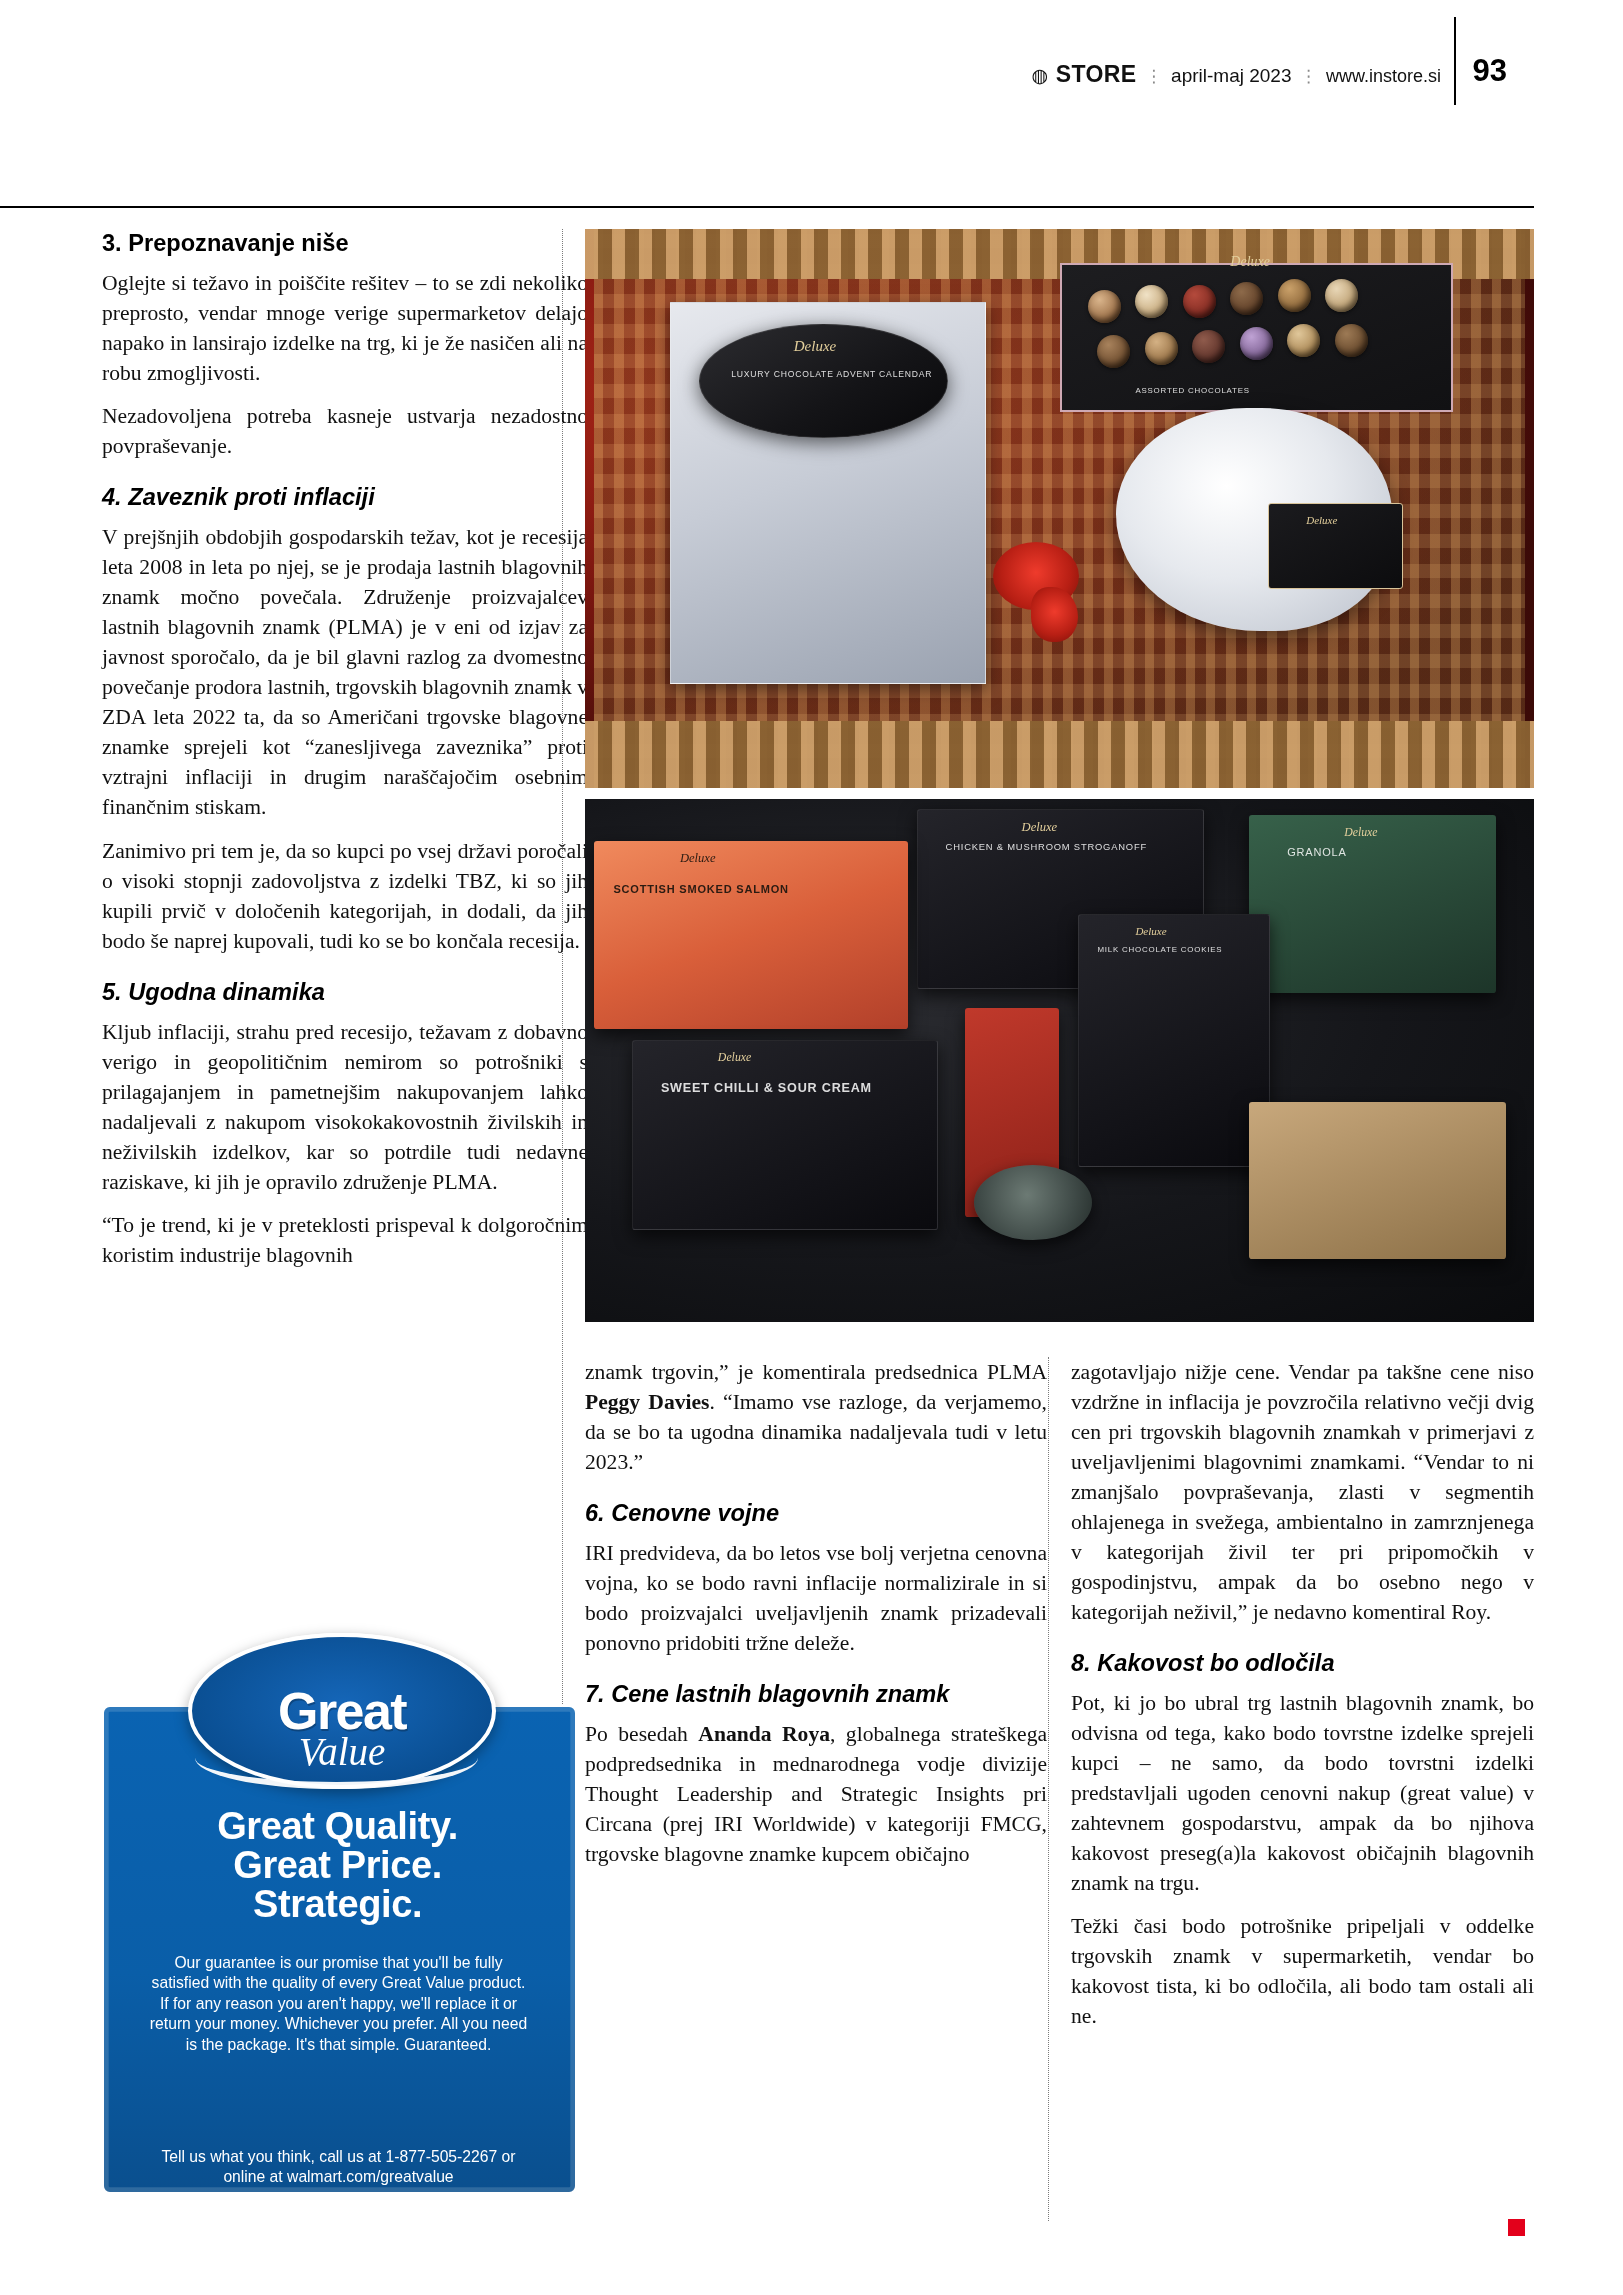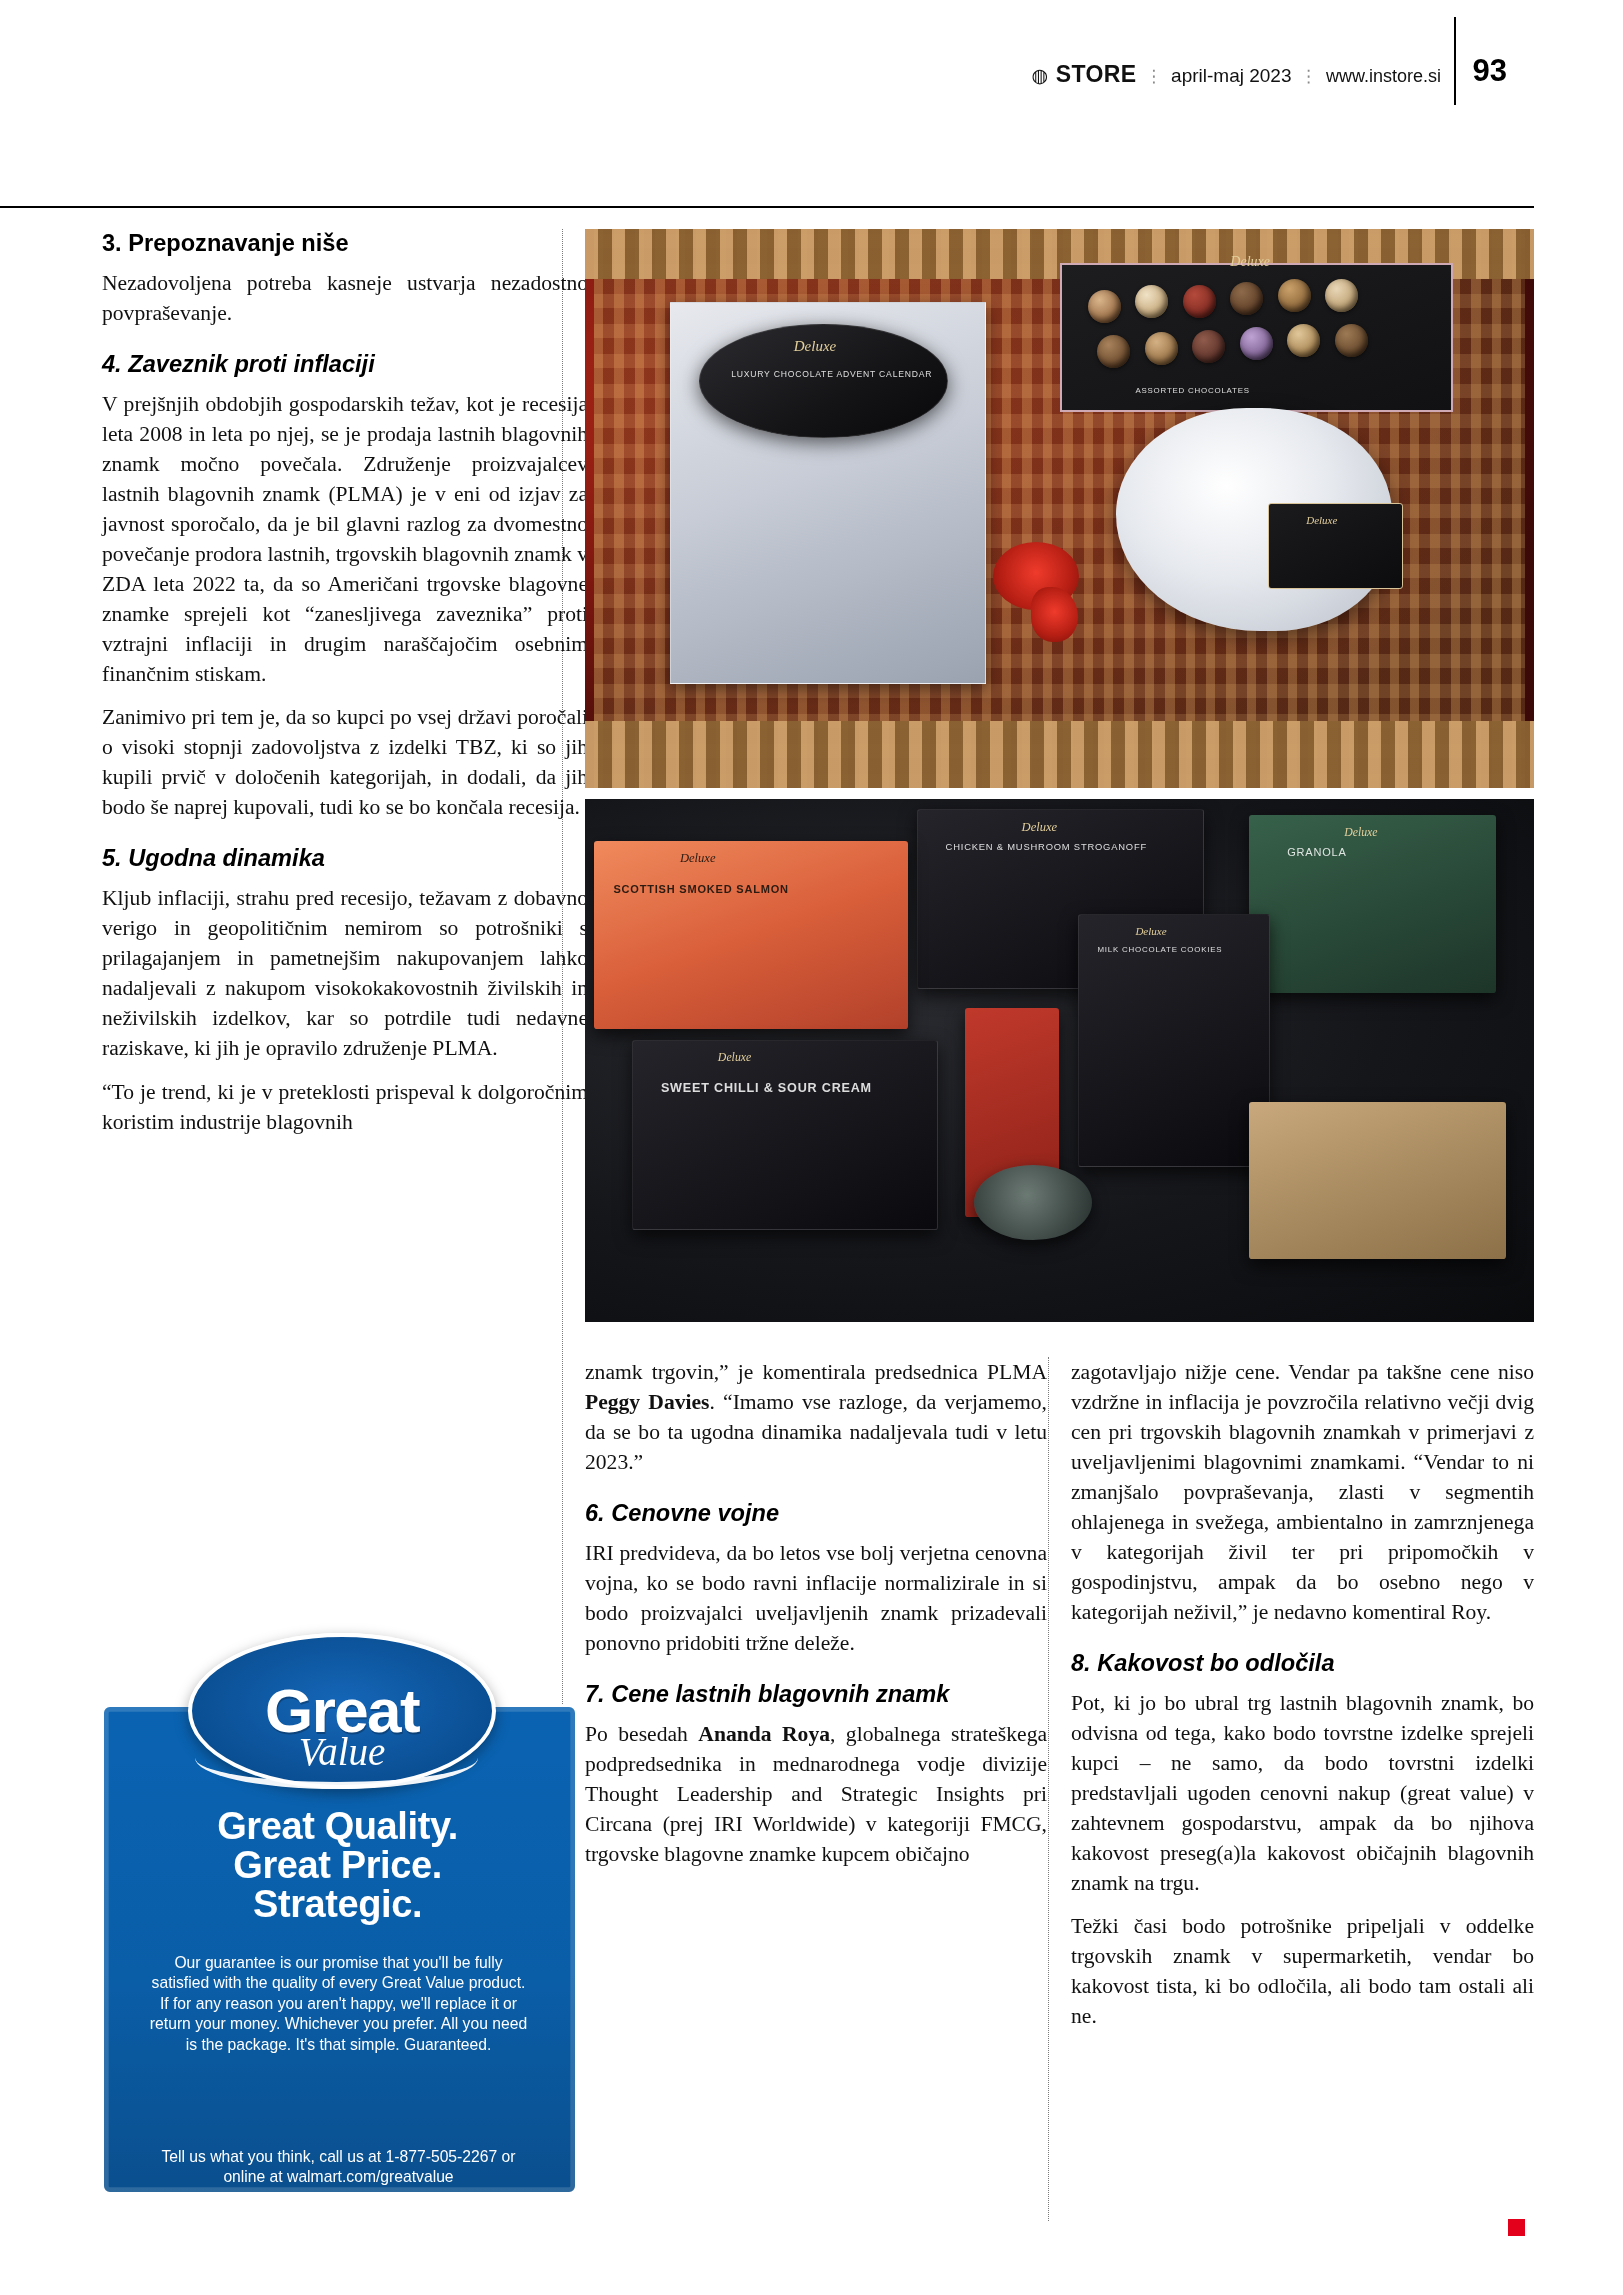--- a/index.html
+++ b/index.html
@@ -280,21 +280,21 @@
     border-radius: 50%;
     box-shadow: 0 4.7px 14px rgba(0,0,0,0.35);
     display: flex;
     flex-direction: column;
     align-items: center;
     justify-content: center;
   }
   #gv-badge .gv-great {
     font-family: "Liberation Sans", sans-serif;
     font-weight: bold;
-    font-size: 62px;
+    font-size: 52px;
     color: #ffffff;
     letter-spacing: -1.6px;
     line-height: 52px;
     text-shadow: 0.8px 1.6px 0 rgba(0,0,0,0.25);
     margin-top: 34px;
   }
   #gv-badge .gv-value {
     font-family: "Liberation Serif", serif;
     font-style: italic;
     font-size: 39px;
@@ -372,20 +372,21 @@
   <div id="page-number">93</div>
 </div>
 
 <div id="top-rule"></div>
 
 <div class="dotted-v" style="left:562px; top:229px; height:1963px;"></div>
 <div class="dotted-v" style="left:1048px; top:1357px; height:864px;"></div>
 
 <div class="col" id="col1">
   <h3 class="sec">3. Prepoznavanje niše</h3>
+  <p>Oglejte si težavo in poiščite rešitev – to se zdi nekoliko preprosto, vendar mnoge verige supermarketov delajo napako in lansirajo izdelke na trg, ki je že nasičen ali na robu zmogljivosti.</p>
   <p>Nezadovoljena potreba kasneje ustvarja nezadostno povpraševanje.</p>
   <h3 class="sec spaced">4. Zaveznik proti inflaciji</h3>
   <p><span>V prejšnjih obdobjih gospodarskih težav, kot je recesija leta 2008 in leta po njej, se je prodaja lastnih blagovnih znamk močno povečala. Združenje proizvajalcev lastnih blagovnih znamk (PLMA) je v eni od izjav za javnost sporočalo, da je bil glavni razlog za dvomestno povečanje prodora lastnih, trgovskih blagovnih znamk v ZDA leta 2022 ta, da so Američani trgovske blagovne znamke sprejeli kot “</span><span class="ital">zanesljivega zaveznika</span><span>” proti vztrajni inflaciji in drugim naraščajočim osebnim finančnim stiskam.</span></p>
   <p>Zanimivo pri tem je, da so kupci po vsej državi poročali o visoki stopnji zadovoljstva z izdelki TBZ, ki so jih kupili prvič v določenih kategorijah, in dodali, da jih bodo še naprej kupovali, tudi ko se bo končala recesija.</p>
   <h3 class="sec spaced">5. Ugodna dinamika</h3>
   <p>Kljub inflaciji, strahu pred recesijo, težavam z dobavno verigo in geopolitičnim nemirom so potrošniki s prilagajanjem in pametnejšim nakupovanjem lahko nadaljevali z nakupom visokokakovostnih živilskih in neživilskih izdelkov, kar so potrdile tudi nedavne raziskave, ki jih je opravilo združenje PLMA.</p>
   <p class="ital">“To je trend, ki je v preteklosti prispeval k dolgoročnim koristim industrije blagovnih</p>
 </div>
 
 <div class="col" id="col2">

